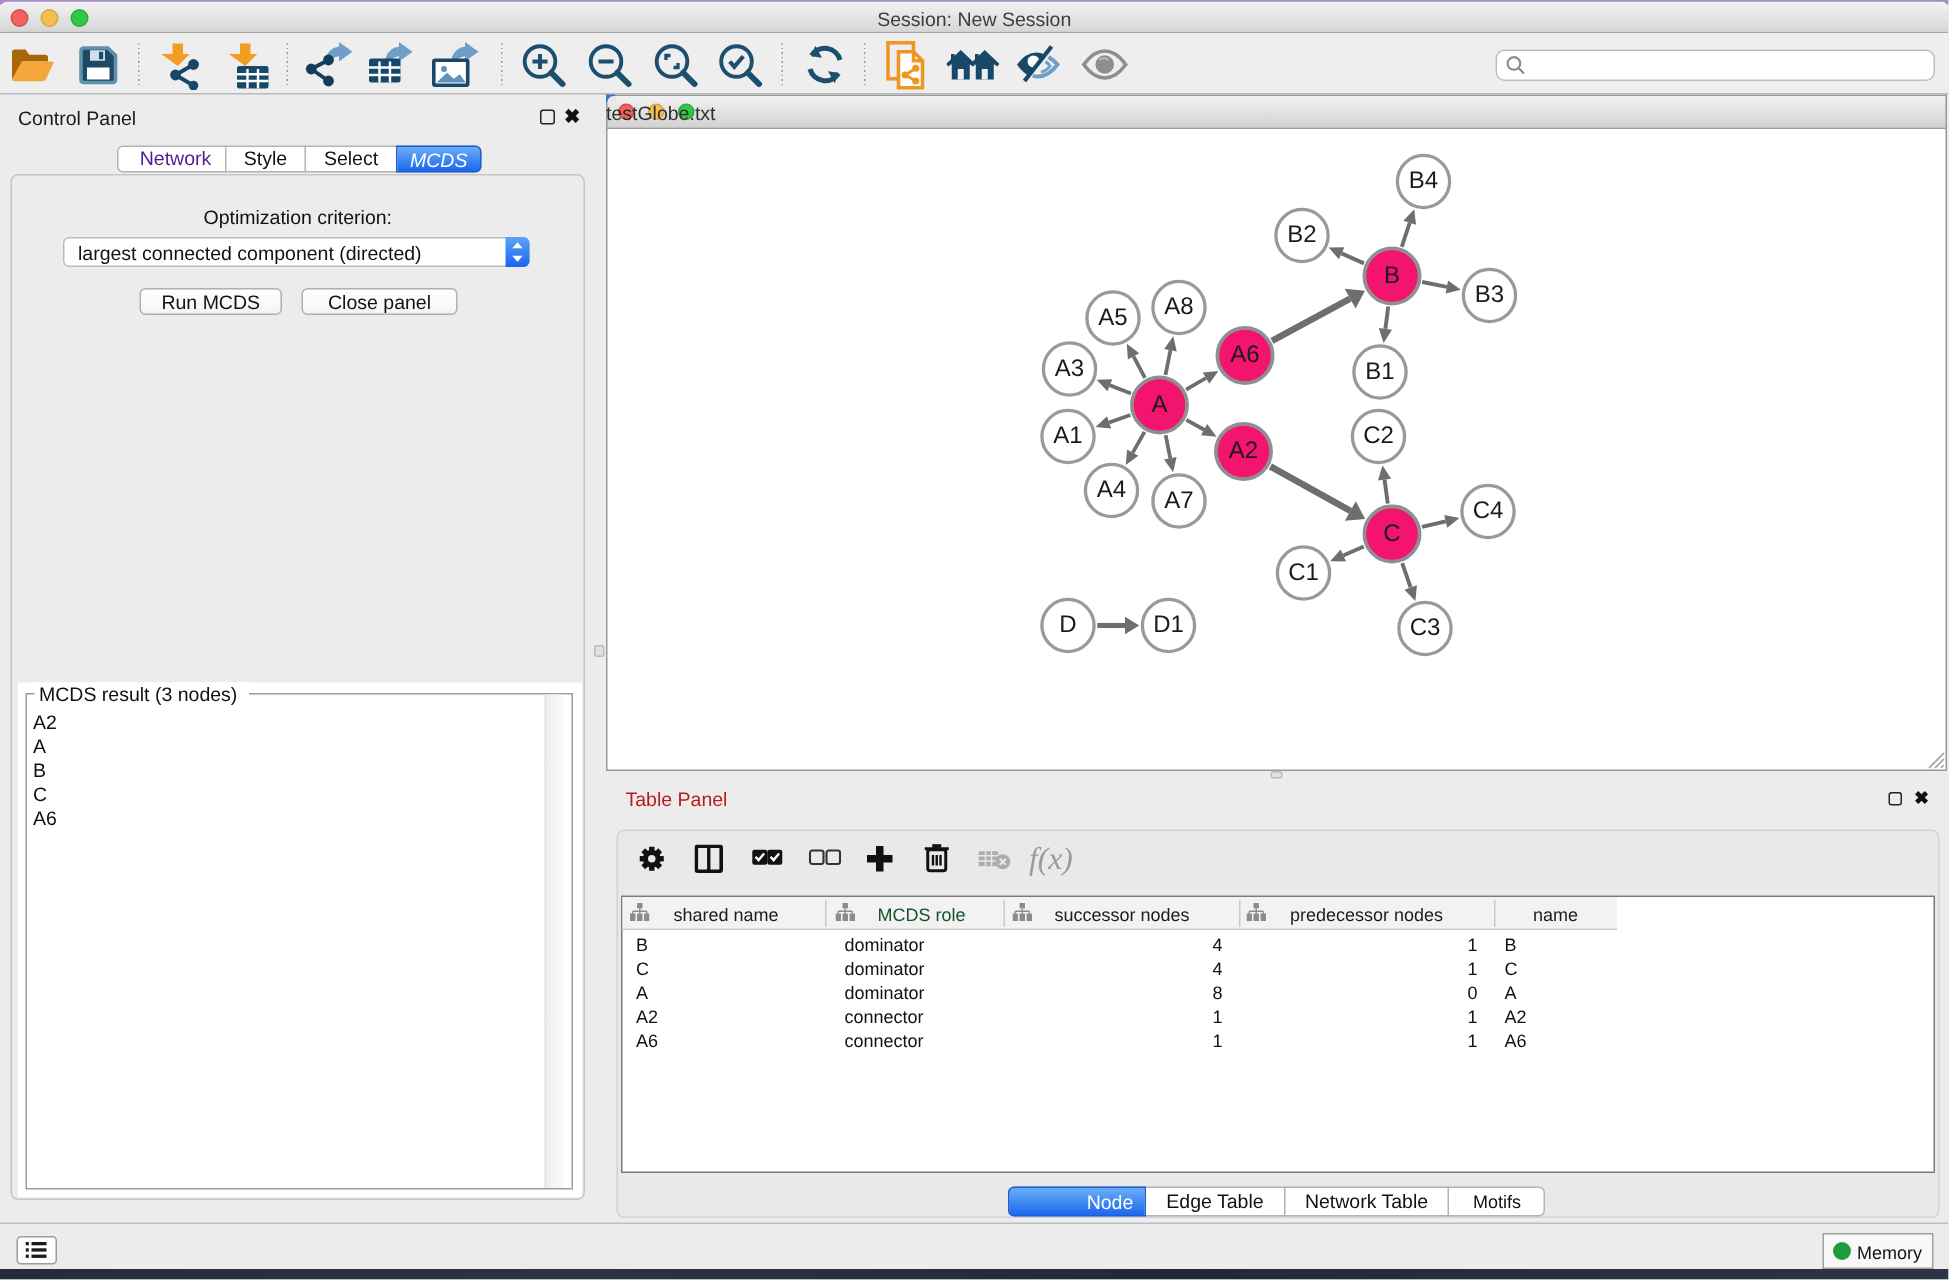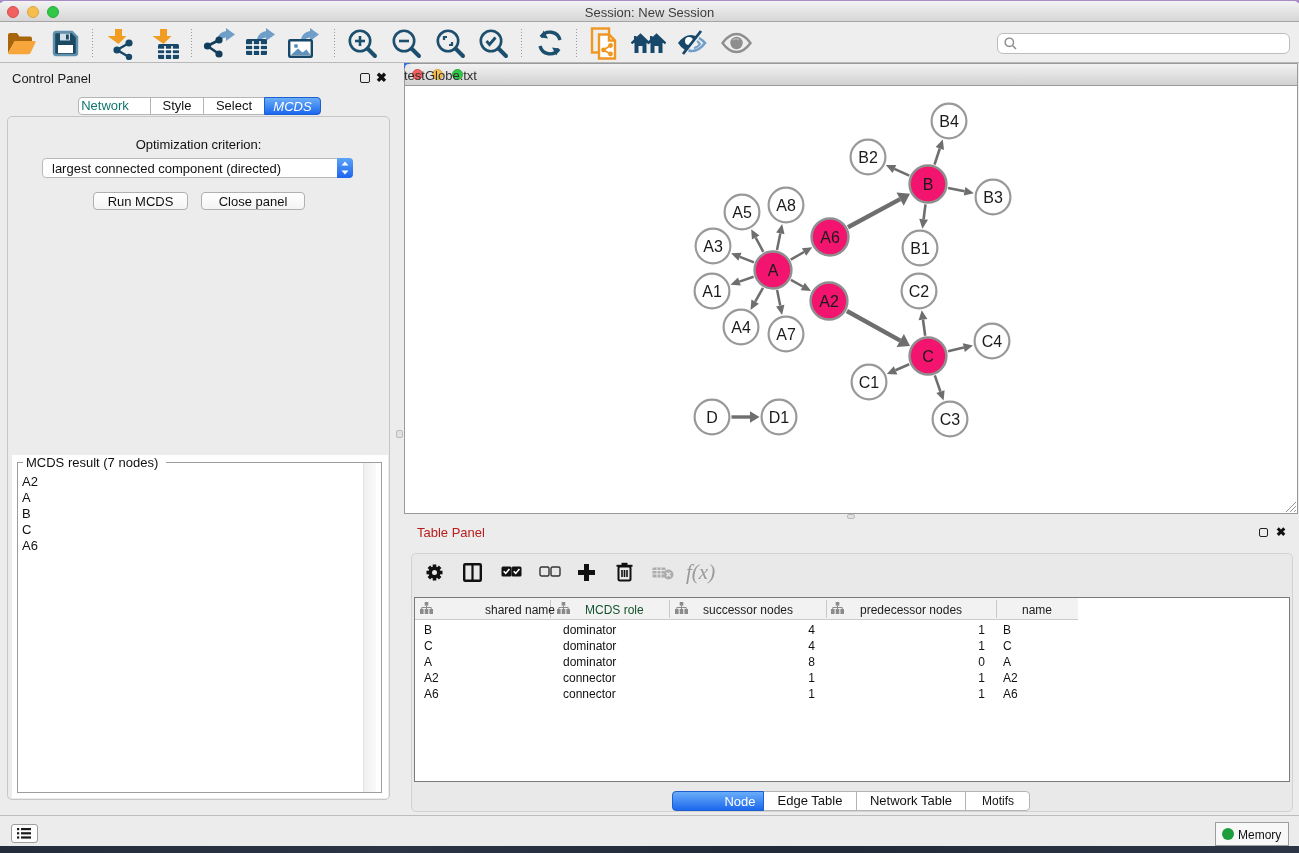--- a/index.html
+++ b/index.html
@@ -175,41 +175,41 @@
 <div class="abs" style="left:12px;top:71px;font-size:13px;color:#1a1a1a;">Control Panel</div>
 
 <div class="abs" style="left:360px;top:73px;width:10px;height:10px;border:1.5px solid #222;border-radius:2px;"></div>
 <div class="abs" style="left:376px;top:70px;font-size:13px;font-weight:bold;color:#111;">✖</div>
 
 <div class="abs" style="left:7px;top:116px;width:383px;height:684px;border:1px solid #c6c6c6;border-radius:5px;background:#ececec;"></div>
 
 <div class="abs" style="left:78px;top:97px;width:243px;height:18px;background:#fff;border:1px solid #b4b4b4;border-radius:4px;"></div>
 <div class="abs" style="left:150px;top:97px;width:1px;height:18px;background:#b4b4b4;"></div>
 <div class="abs" style="left:203px;top:97px;width:1px;height:18px;background:#b4b4b4;"></div>
-<div class="abs" style="left:78px;top:97px;width:54px;height:18px;line-height:18px;text-align:center;font-size:13px;color:#0f766e;">Network</div>
+<div class="abs" style="left:90px;top:97px;width:54px;height:18px;line-height:18px;text-align:center;font-size:13px;color:#4c1d95;">Network</div>
 <div class="abs" style="left:151px;top:97px;width:52px;height:18px;line-height:18px;text-align:center;font-size:13px;color:#111;">Style</div>
 <div class="abs" style="left:204px;top:97px;width:60px;height:18px;line-height:18px;text-align:center;font-size:13px;color:#111;">Select</div>
 <div class="abs" style="left:264px;top:97px;width:57px;height:18px;line-height:18px;text-align:center;font-size:13px;color:#fff;background:linear-gradient(#6aaef8,#1c67ee);border:1px solid #1b5fd0;border-radius:0 4px 4px 0;font-style:italic;">MCDS</div>
 
 <div class="abs" style="left:8px;top:137px;width:381px;text-align:center;font-size:13px;color:#111;">Optimization criterion:</div>
 
 <div class="abs" style="left:42px;top:158px;width:311px;height:20px;background:#fff;border:1px solid #b9b9b9;border-radius:4px;"></div>
 <div class="abs" style="left:52px;top:161px;font-size:13px;color:#111;">largest connected component (directed)</div>
 <div class="abs" style="left:337px;top:158px;width:16px;height:20px;background:linear-gradient(#5ba4f7,#1e63ef);border-radius:0 4px 4px 0;"></div>
 <svg class="abs" style="left:337px;top:158px;" width="16" height="20" viewBox="0 0 16 20">
     <path d="M8 3.5 L11.5 7.5 H4.5 Z" fill="#fff"></path>
     <path d="M8 16.5 L4.5 12.5 H11.5 Z" fill="#fff"></path>
   </svg>
 
 <div class="abs" style="left:93px;top:192px;width:95px;height:18px;background:linear-gradient(#ffffff,#f4f4f4);border:1px solid #b0b0b0;border-radius:4px;text-align:center;line-height:17px;font-size:13px;color:#111;">Run MCDS</div>
 <div class="abs" style="left:201px;top:192px;width:104px;height:18px;background:linear-gradient(#ffffff,#f4f4f4);border:1px solid #b0b0b0;border-radius:4px;text-align:center;line-height:17px;font-size:13px;color:#111;">Close panel</div>
 
 <div class="abs" style="left:12px;top:455px;width:376px;height:343px;background:#fff;"></div>
 <div class="abs" style="left:17px;top:462px;width:365px;height:331px;border:1px solid #9d9d9d;"></div>
-<div class="abs" style="left:23px;top:455px;width:143px;height:15px;background:#fff;font-size:13px;color:#111;padding-left:3px;">MCDS result (7 nodes)</div>
+<div class="abs" style="left:23px;top:455px;width:143px;height:15px;background:#fff;font-size:13px;color:#111;padding-left:3px;">MCDS result (3 nodes)</div>
 
 <div class="abs" style="left:363px;top:463px;width:13px;height:329px;background:linear-gradient(90deg,#efefef,#fafafa);border-left:1px solid #e2e2e2;"></div>
 <div class="abs" style="left:22px;top:474px;font-size:13px;color:#111;line-height:16px;">A2<br>A<br>B<br>C<br>A6</div>
 
 <div class="abs" style="left:396px;top:430px;width:7px;height:8px;background:#e0e0e0;border:1px solid #bbb;border-radius:2px;"></div>
 <div class="abs" style="left:847px;top:514px;width:8px;height:5px;background:#e0e0e0;border:1px solid #bbb;border-radius:2px;"></div>
 
 <div class="abs" style="left:404px;top:63px;width:894px;height:451px;background:#fff;border:1px solid #9a9a9a;border-top:none;"></div>
 <div class="abs" style="left:404px;top:63px;width:894px;height:23px;background:linear-gradient(#f2f2f2,#d2d2d2);border:1px solid #9a9a9a;border-bottom:1px solid #9a9a9a;"></div>
 
@@ -425,21 +425,21 @@
       <rect x="4.7" y="7" width="3.6" height="5"></rect>
       <rect x="9.4" y="7" width="3.6" height="5"></rect>
     </g>
     <g stroke="#8b8b8b" stroke-width="1">
       <line x1="6.5" y1="3.6" x2="6.5" y2="7"></line>
       <line x1="1.8" y1="5.5" x2="11.2" y2="5.5"></line>
       <line x1="1.8" y1="5.5" x2="1.8" y2="7"></line>
       <line x1="11.2" y1="5.5" x2="11.2" y2="7"></line>
     </g>
   </svg>
-<div class="abs" style="left:449px;top:603px;font-size:12px;color:#1c1c1c;margin-left:36px;">shared name</div>
+<div class="abs" style="left:449px;top:603px;font-size:12px;color:#1c1c1c;">shared name</div>
 <div class="abs" style="left:585px;top:603px;font-size:12px;color:#14532d;">MCDS role</div>
 <div class="abs" style="left:703px;top:603px;font-size:12px;color:#1c1c1c;">successor nodes</div>
 <div class="abs" style="left:860px;top:603px;font-size:12px;color:#1c1c1c;">predecessor nodes</div>
 <div class="abs" style="left:1022px;top:603px;font-size:12px;color:#1c1c1c;">name</div>
 
 <div class="abs" style="left:424px;top:622px;font-size:12px;color:#111;line-height:16px;">B<br>C<br>A<br>A2<br>A6</div>
 <div class="abs" style="left:563px;top:622px;font-size:12px;color:#111;line-height:16px;">dominator<br>dominator<br>dominator<br>connector<br>connector</div>
 <div class="abs" style="left:700px;top:622px;width:115px;text-align:right;font-size:12px;color:#111;line-height:16px;">4<br>4<br>8<br>1<br>1</div>
 <div class="abs" style="left:870px;top:622px;width:115px;text-align:right;font-size:12px;color:#111;line-height:16px;">1<br>1<br>0<br>1<br>1</div>
 <div class="abs" style="left:1003px;top:622px;font-size:12px;color:#111;line-height:16px;">B<br>C<br>A<br>A2<br>A6</div>

